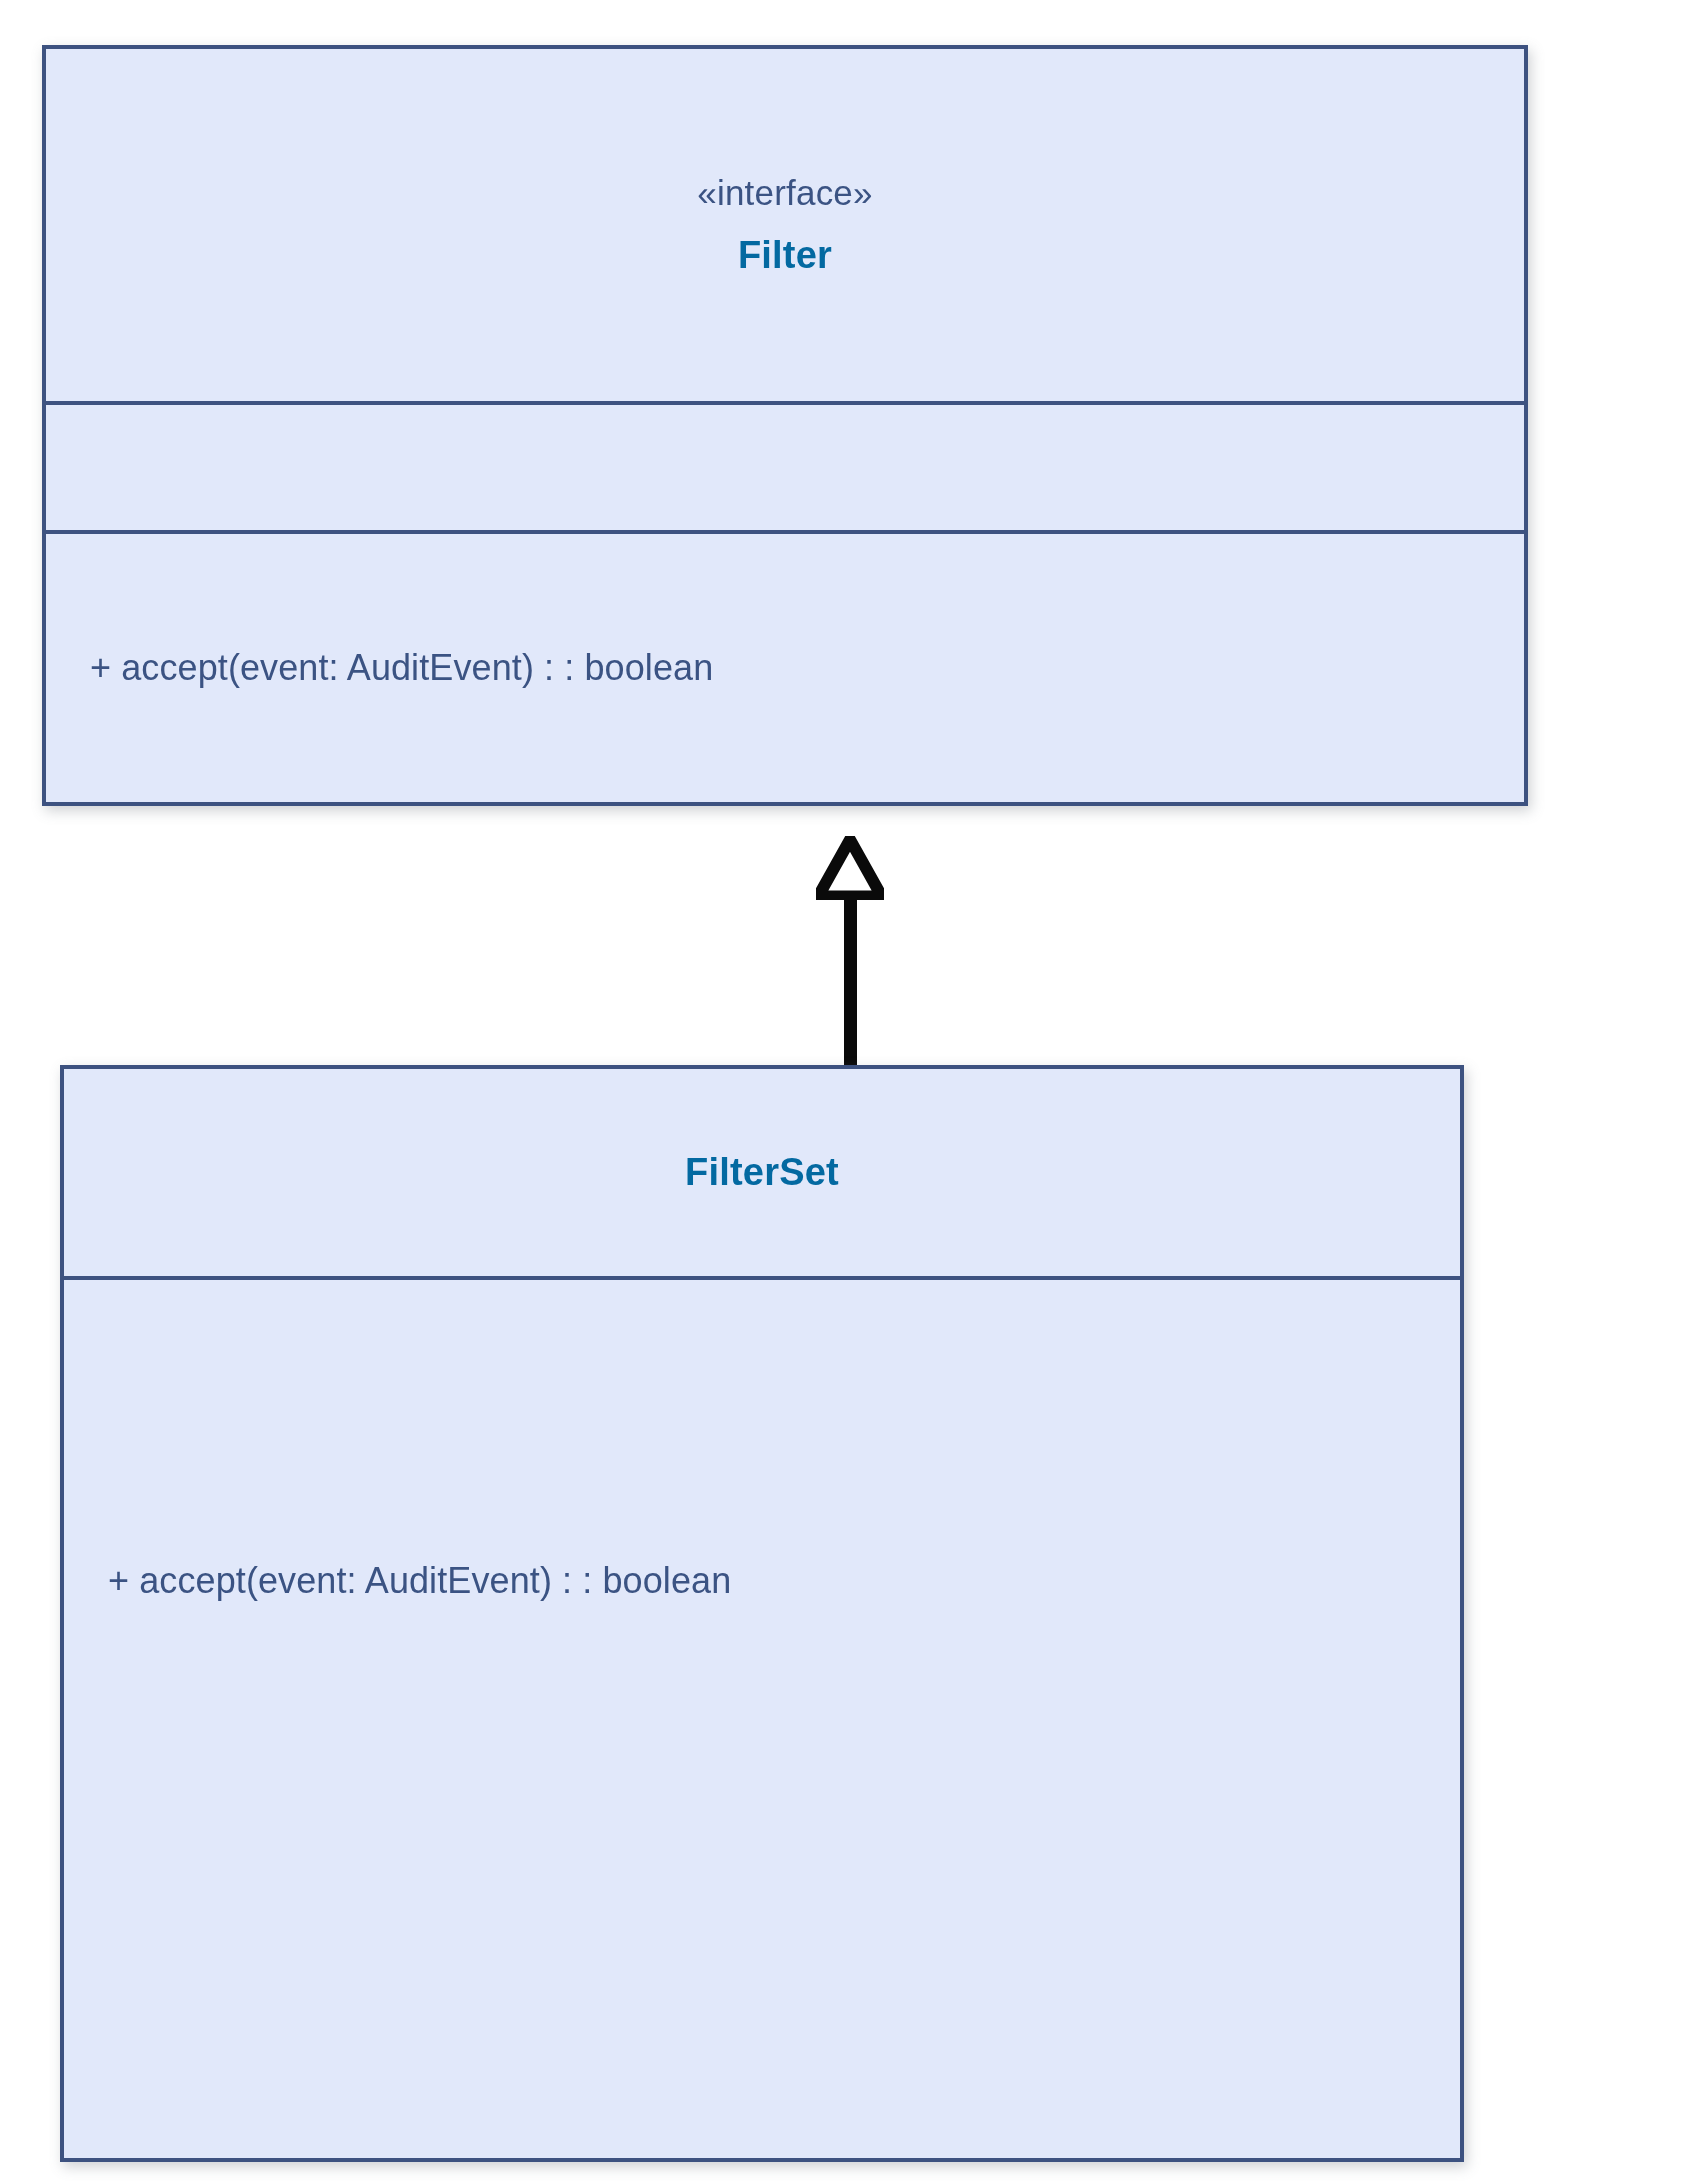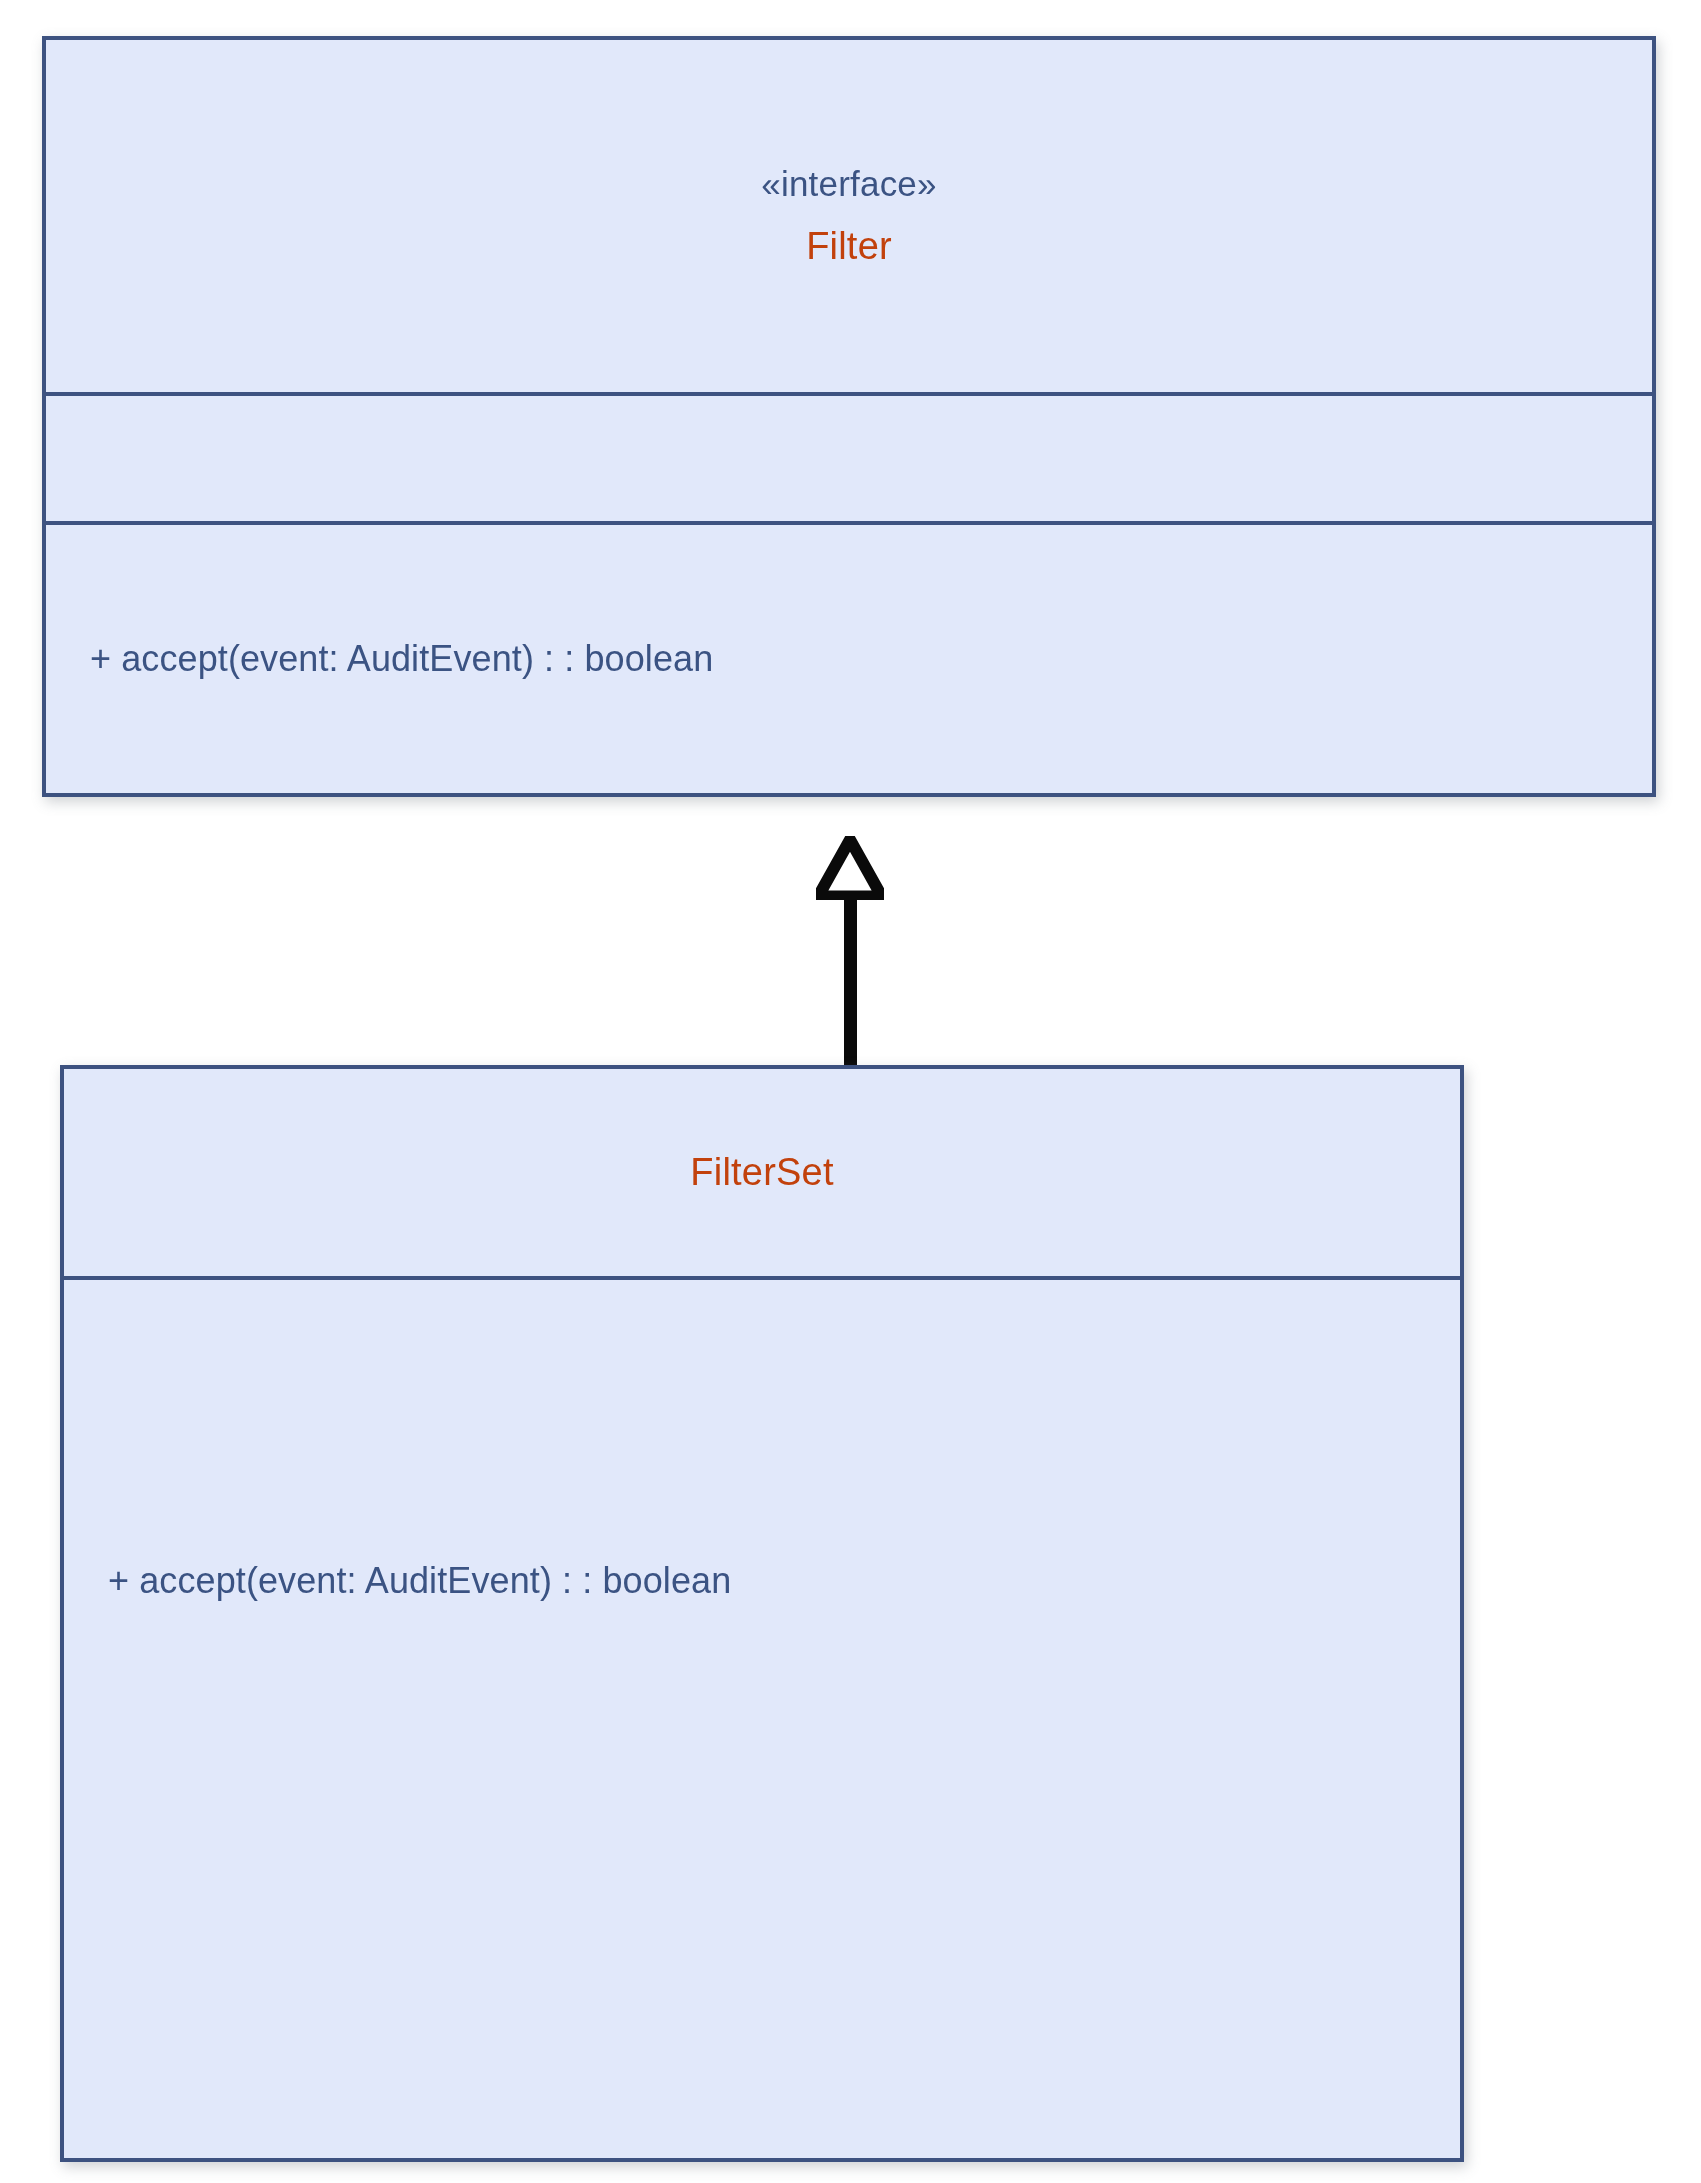--- a/index.html
+++ b/index.html
@@ -46,23 +46,23 @@
     text-align: center;
   }
   .stereotype {
     color: #3b5383;
     font-size: 35px;
     font-weight: 400;
     line-height: 1.12;
     letter-spacing: 0.2px;
   }
   .class-name {
-    color: #c2410c;
+    color: #0369a1;
     font-size: 38px;
-    font-weight: normal;
+    font-weight: bold;
     line-height: 1.12;
     letter-spacing: 0.2px;
   }
   .class-name.solo {
     margin-top: 0;
   }
   .stereotype + .class-name {
     margin-top: 21.6px;
   }
 
@@ -98,21 +98,21 @@
   }
   .conn-arrow {
     position: absolute;
   }
 </style>
 </head>
 <body>
 
 <div id="diagram">
 
-  <div class="uml-class" style="left:42px; top:36px; width:1614px; height:761px;">
+  <div class="uml-class" style="left:42px; top:45px; width:1486px; height:761px;">
 
     <div class="compartment cmp-header" style="height:352px;">
       <div class="stereotype">«interface»</div>
       <div class="class-name">Filter</div>
     </div>
 
     <div class="compartment cmp-list empty" style="height:129px;"></div>
 
     <div class="compartment cmp-list" style="height:272px;">
       <div class="member">+ accept(event: AuditEvent) : : boolean</div>

